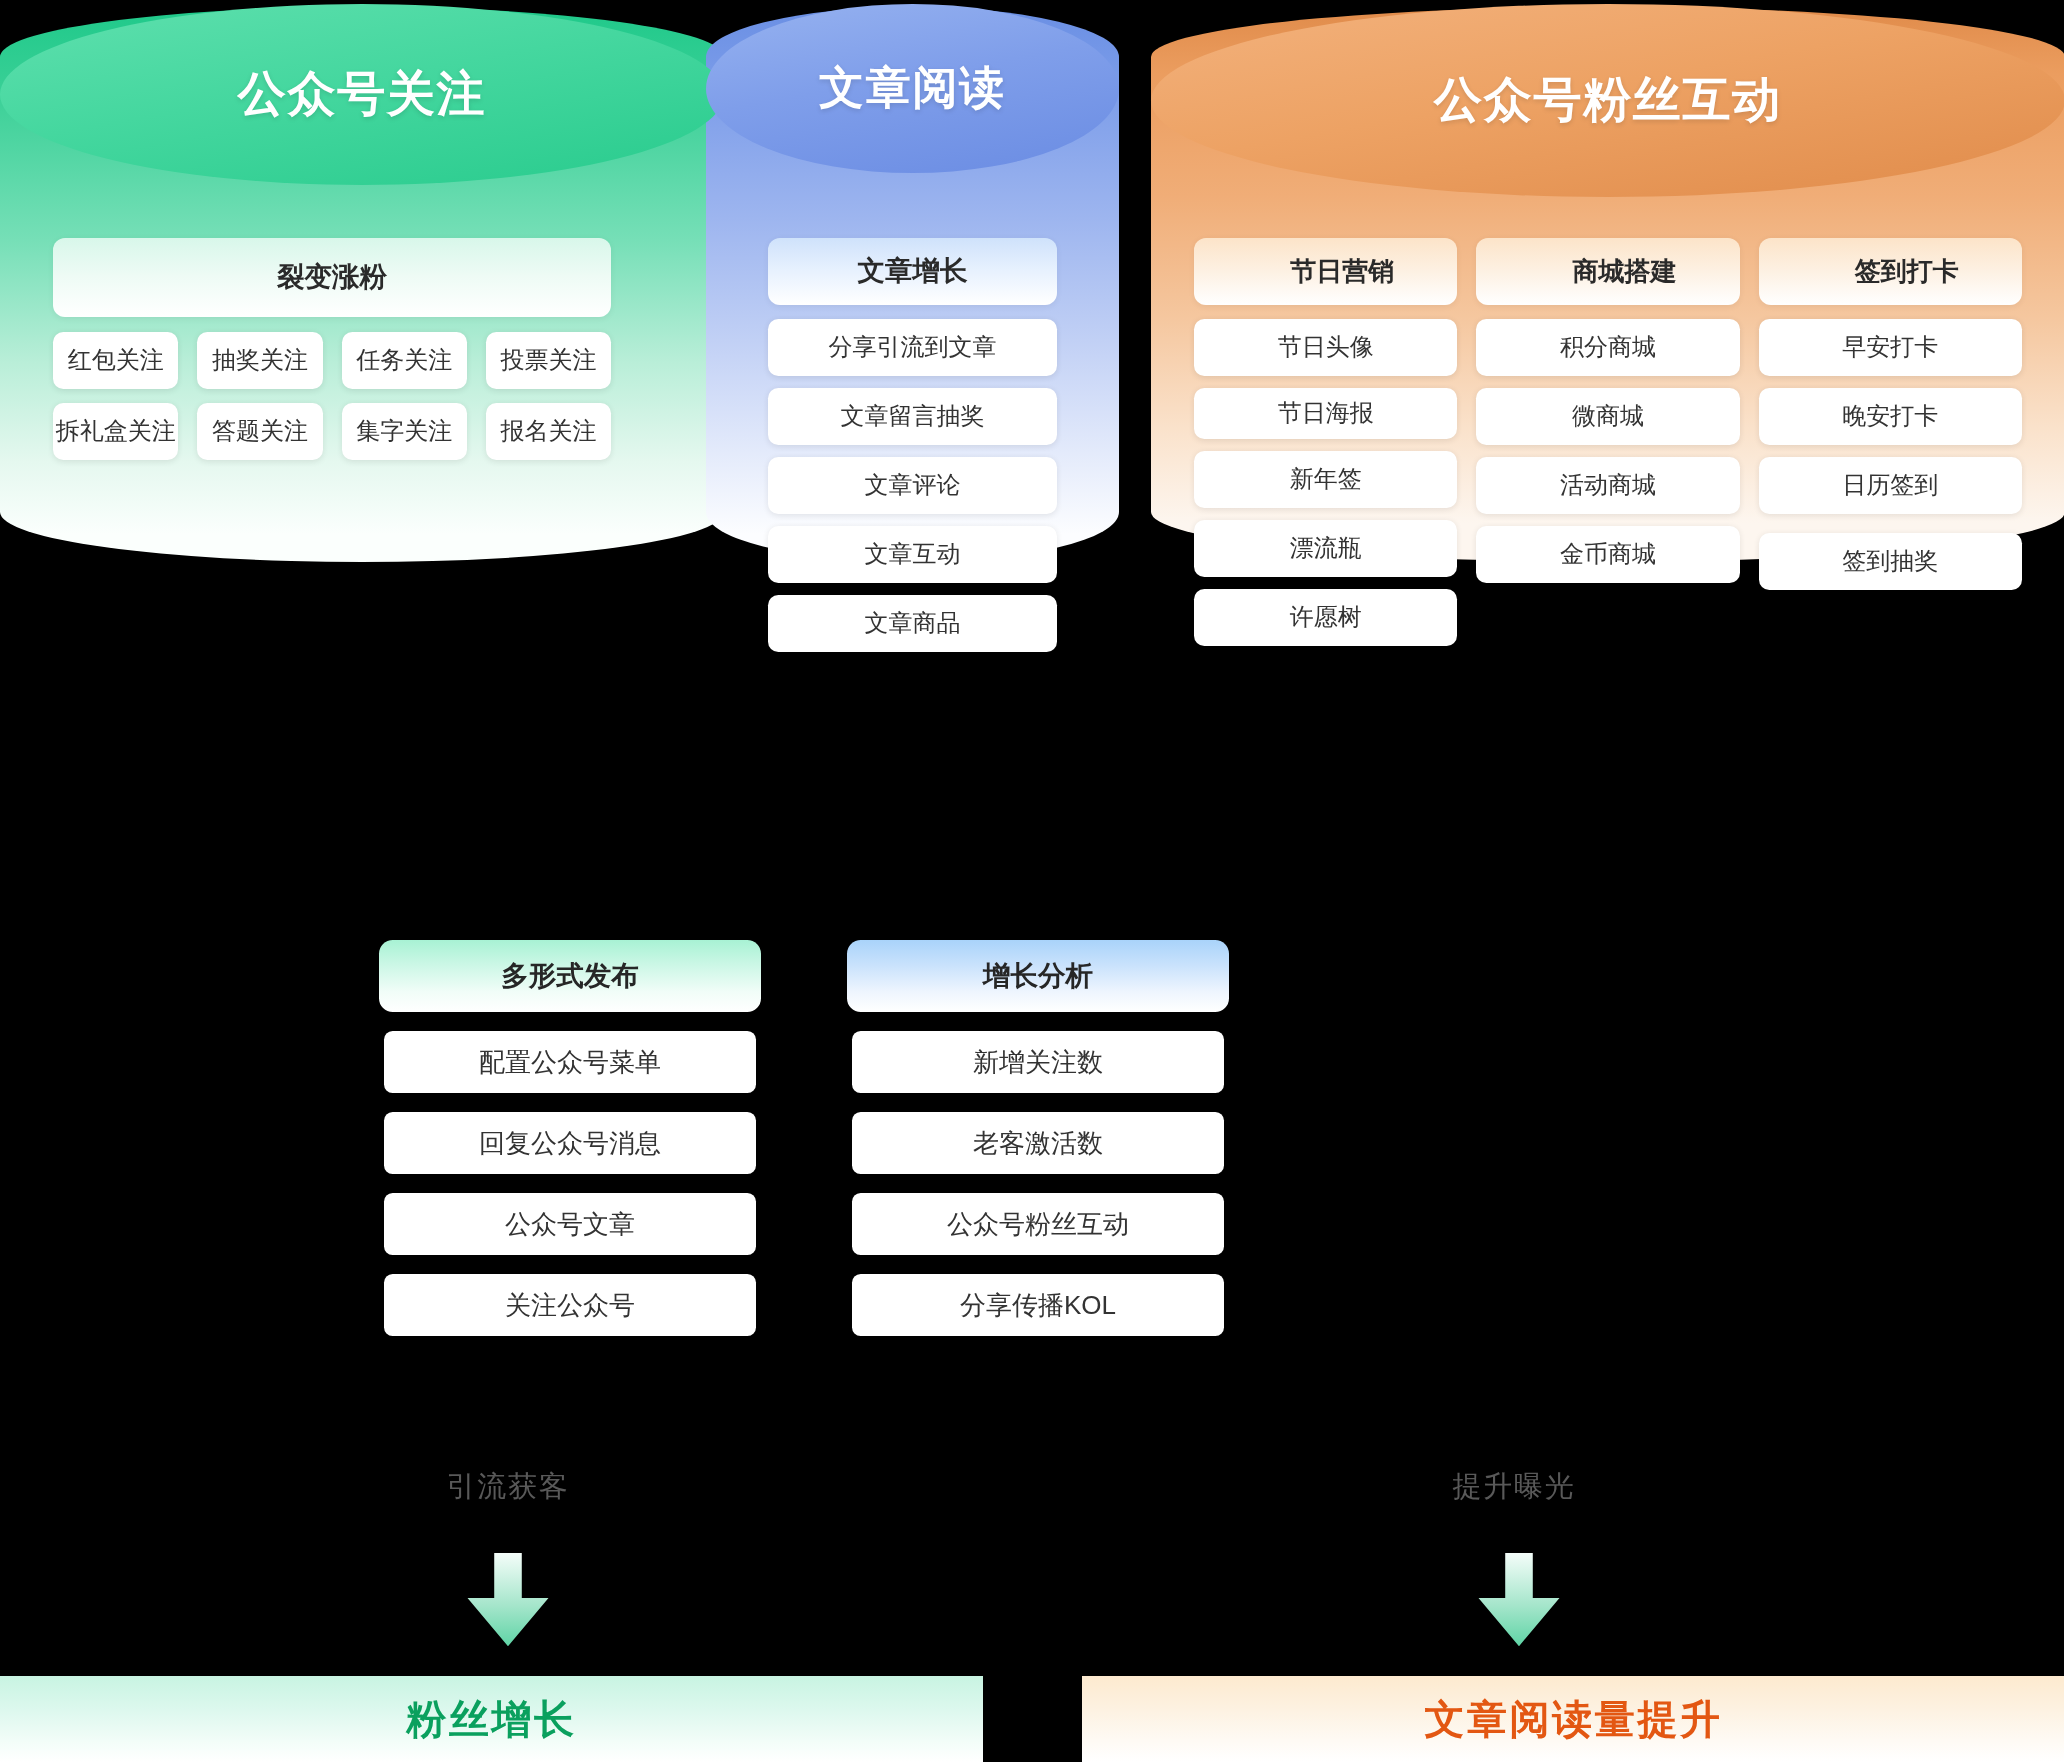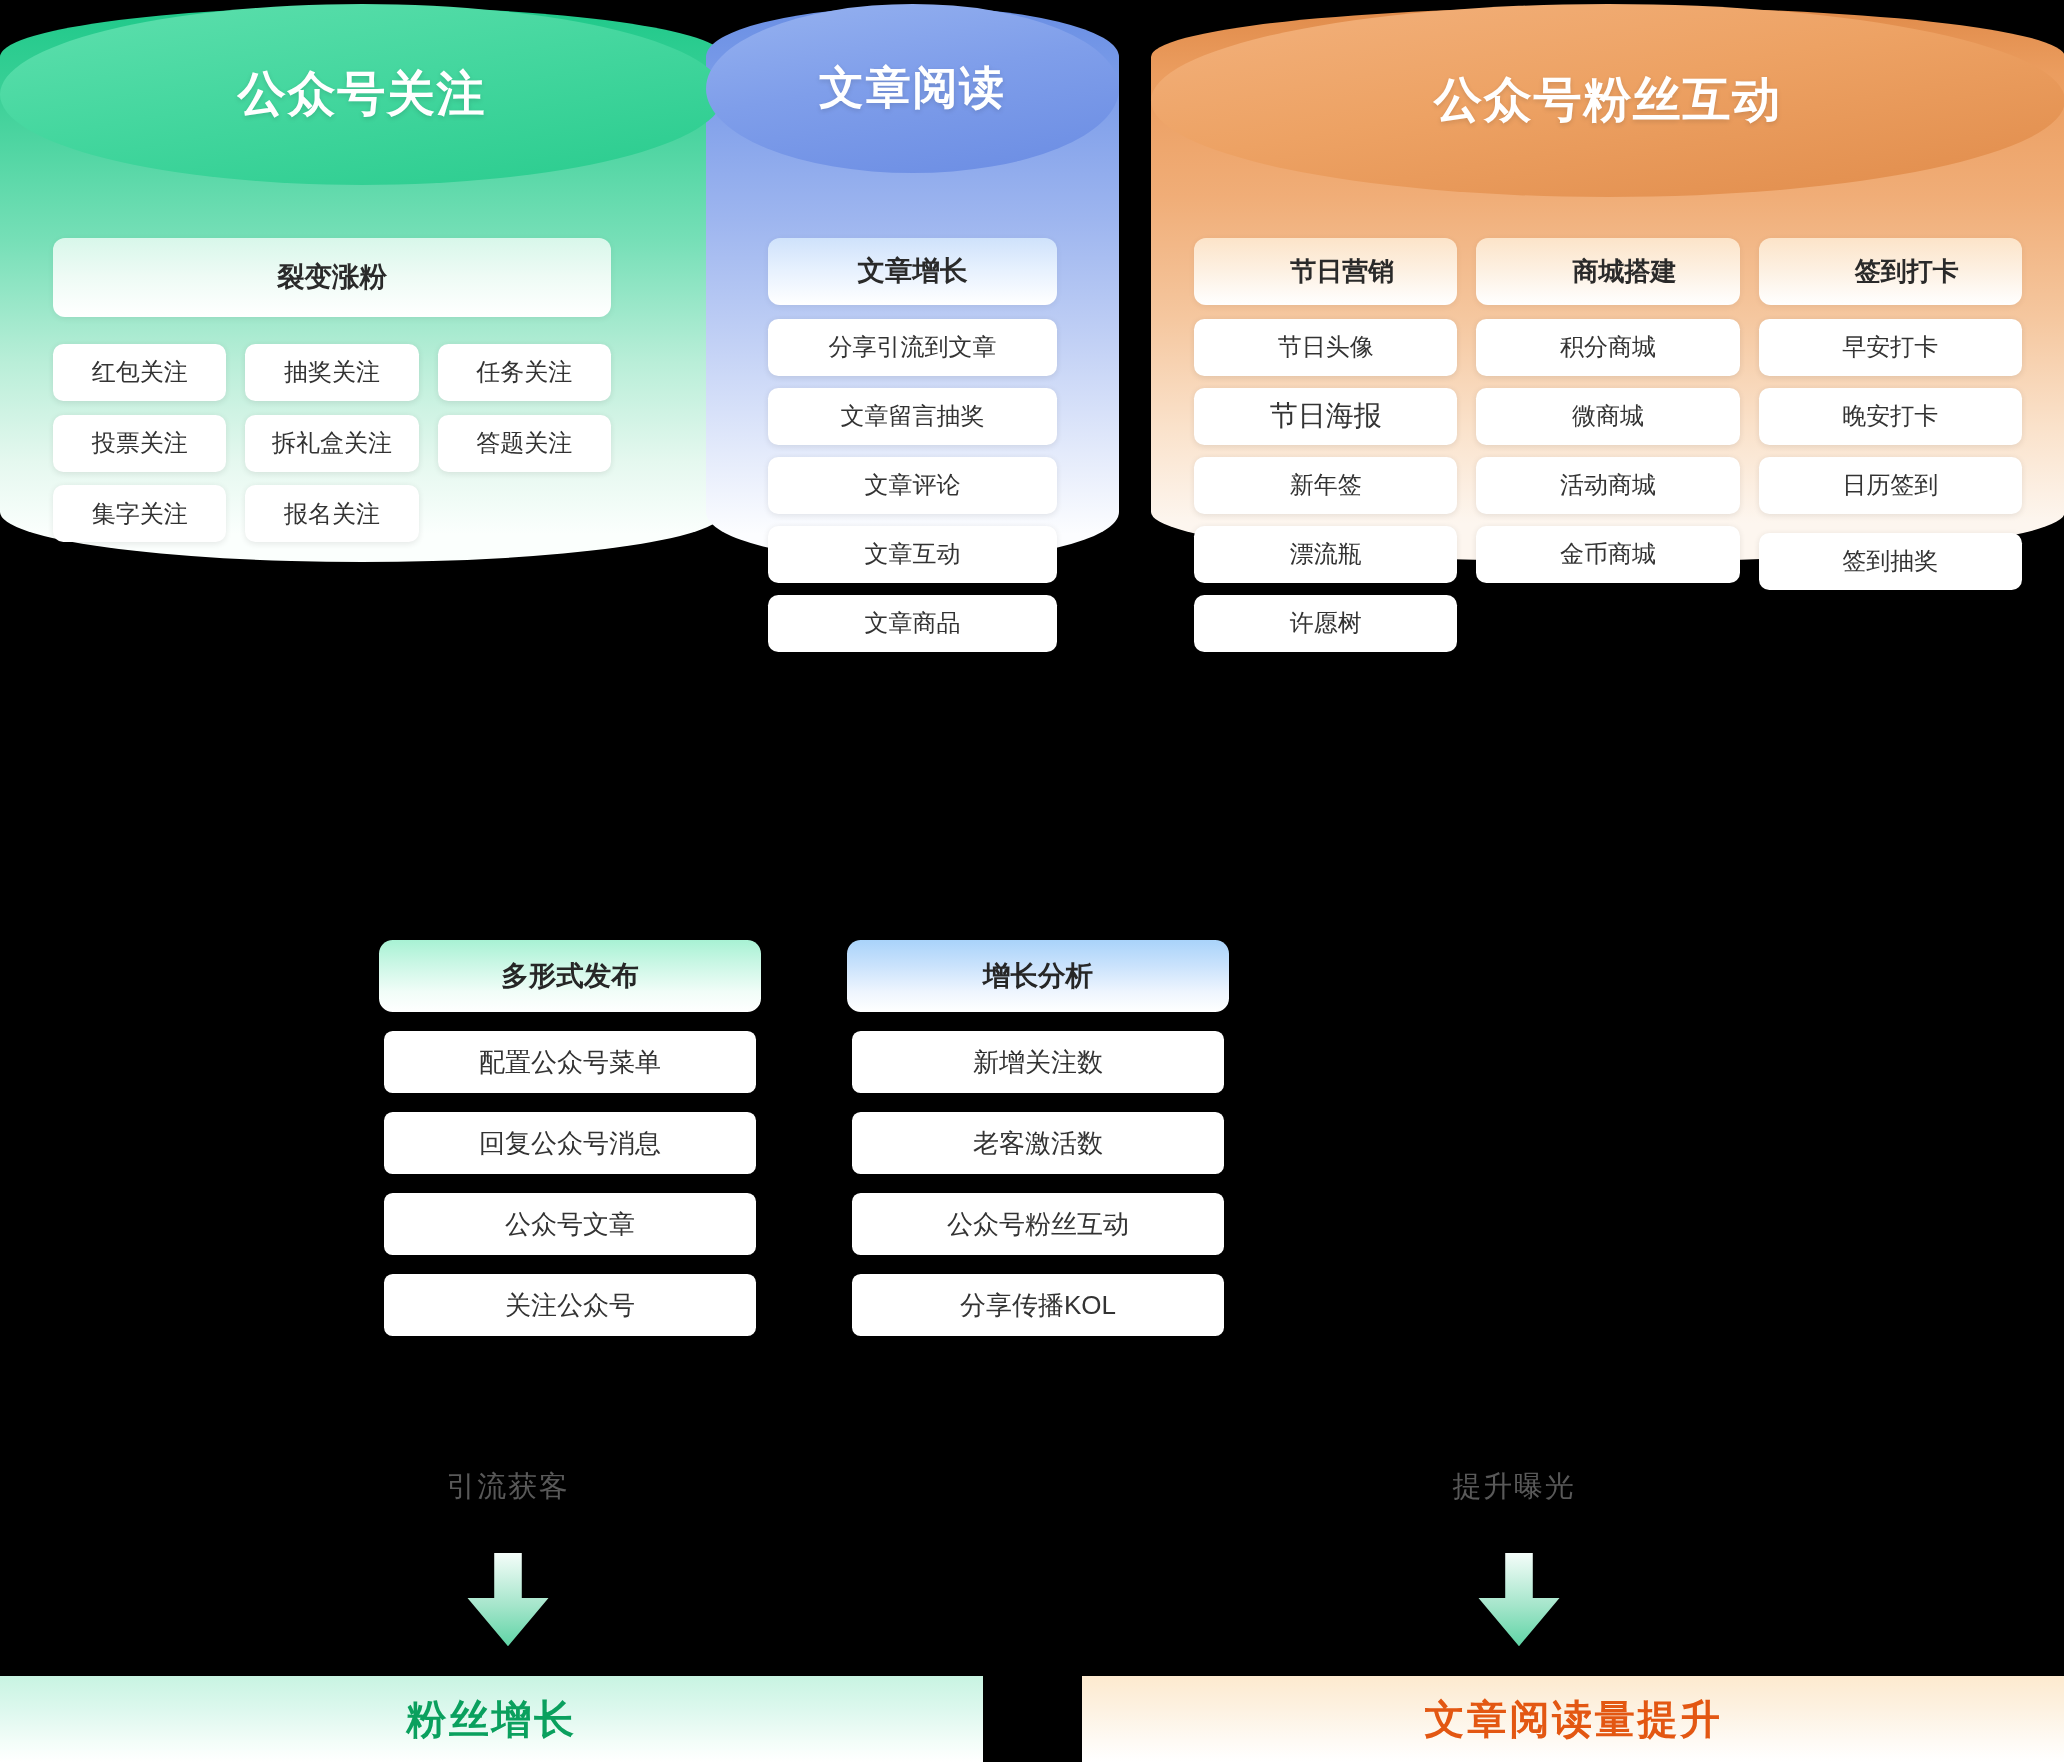--- a/index.html
+++ b/index.html
@@ -91,21 +91,21 @@
 
 <div id="stage">
 
   <div class="cyl cyl-green" style="left:0px; top:6.9px; width:724px; height:555px;">
     <div class="cyl-body"></div>
     <div class="cyl-top" style="top:-3.4px; height:181px;">
       <span class="cyl-title" style="font-size:48px;">公众号关注</span>
     </div>
     <div class="cyl-inner" style="left:53px; top:231px; width:558px;">
       <div class="pill-head ph-green" style="height:79px; font-size:27.5px;">裂变涨粉</div>
-      <div style="display:grid; grid-template-columns:1fr 1fr 1fr; gap:13.8px 19px; margin-top:27px;">
+      <div style="display:grid; grid-template-columns:1fr 1fr 1fr 1fr; gap:13.8px 19px; margin-top:15px;">
         <div class="pill" style="height:57px; font-size:24px;">红包关注</div>
         <div class="pill" style="height:57px; font-size:24px;">抽奖关注</div>
         <div class="pill" style="height:57px; font-size:24px;">任务关注</div>
         <div class="pill" style="height:57px; font-size:24px;">投票关注</div>
         <div class="pill" style="height:57px; font-size:24px;">拆礼盒关注</div>
         <div class="pill" style="height:57px; font-size:24px;">答题关注</div>
         <div class="pill" style="height:57px; font-size:24px;">集字关注</div>
         <div class="pill" style="height:57px; font-size:24px;">报名关注</div>
       </div>
     </div>
@@ -132,21 +132,21 @@
     <div class="cyl-body"></div>
     <div class="cyl-top" style="top:-3.4px; height:193px;">
       <span class="cyl-title" style="font-size:48px;">公众号粉丝互动</span>
     </div>
     <div class="cyl-inner" style="left:43px; top:231px; width:828px; display:grid; grid-template-columns:1fr 1fr 1fr; gap:0 19px;">
 
       <div>
         <div class="pill-head ph-orange" style="height:67px; font-size:26px;">节日营销</div>
         <div style="display:flex; flex-direction:column; gap:12px; margin-top:13.8px;">
           <div class="pill" style="height:57px; font-size:24px;">节日头像</div>
-          <div class="pill" style="height:57px; font-size:28px;">节日海报</div>
+          <div class="pill" style="height:51px; font-size:24px;">节日海报</div>
           <div class="pill" style="height:57px; font-size:24px;">新年签</div>
           <div class="pill" style="height:57px; font-size:24px;">漂流瓶</div>
           <div class="pill" style="height:57px; font-size:24px;">许愿树</div>
         </div>
       </div>
 
       <div>
         <div class="pill-head ph-orange" style="height:67px; font-size:26px;">商城搭建</div>
         <div style="display:flex; flex-direction:column; gap:12px; margin-top:13.8px;justify-content:center;">
           <div class="pill" style="height:57px; font-size:24px;">积分商城</div>

